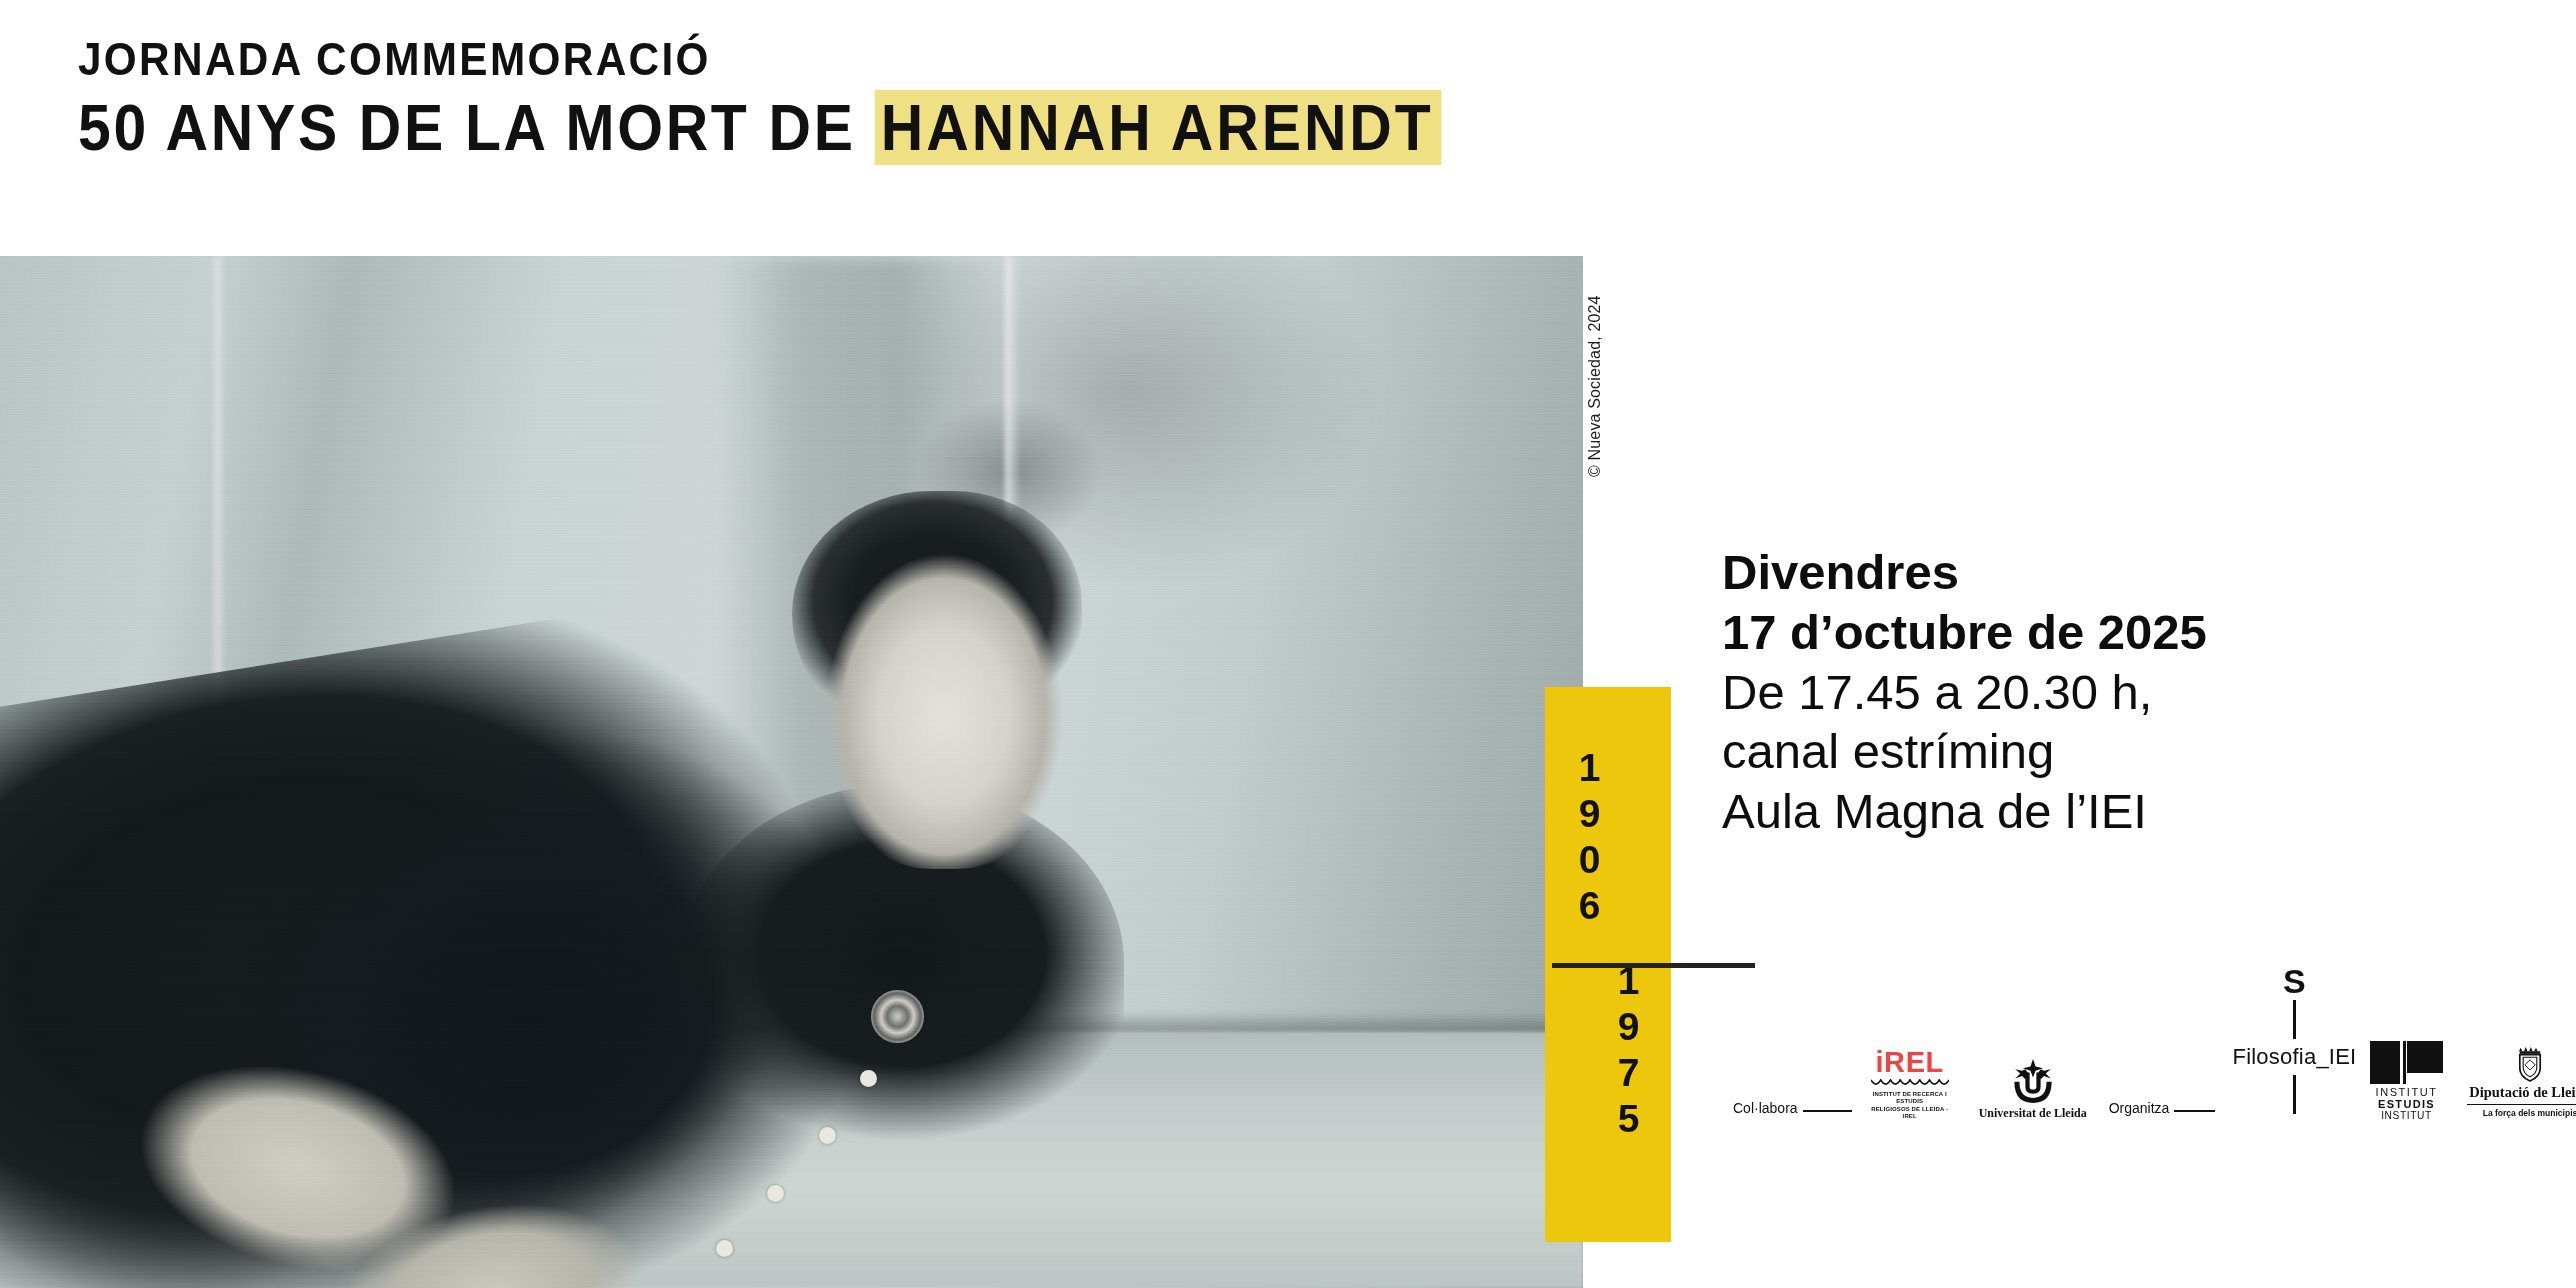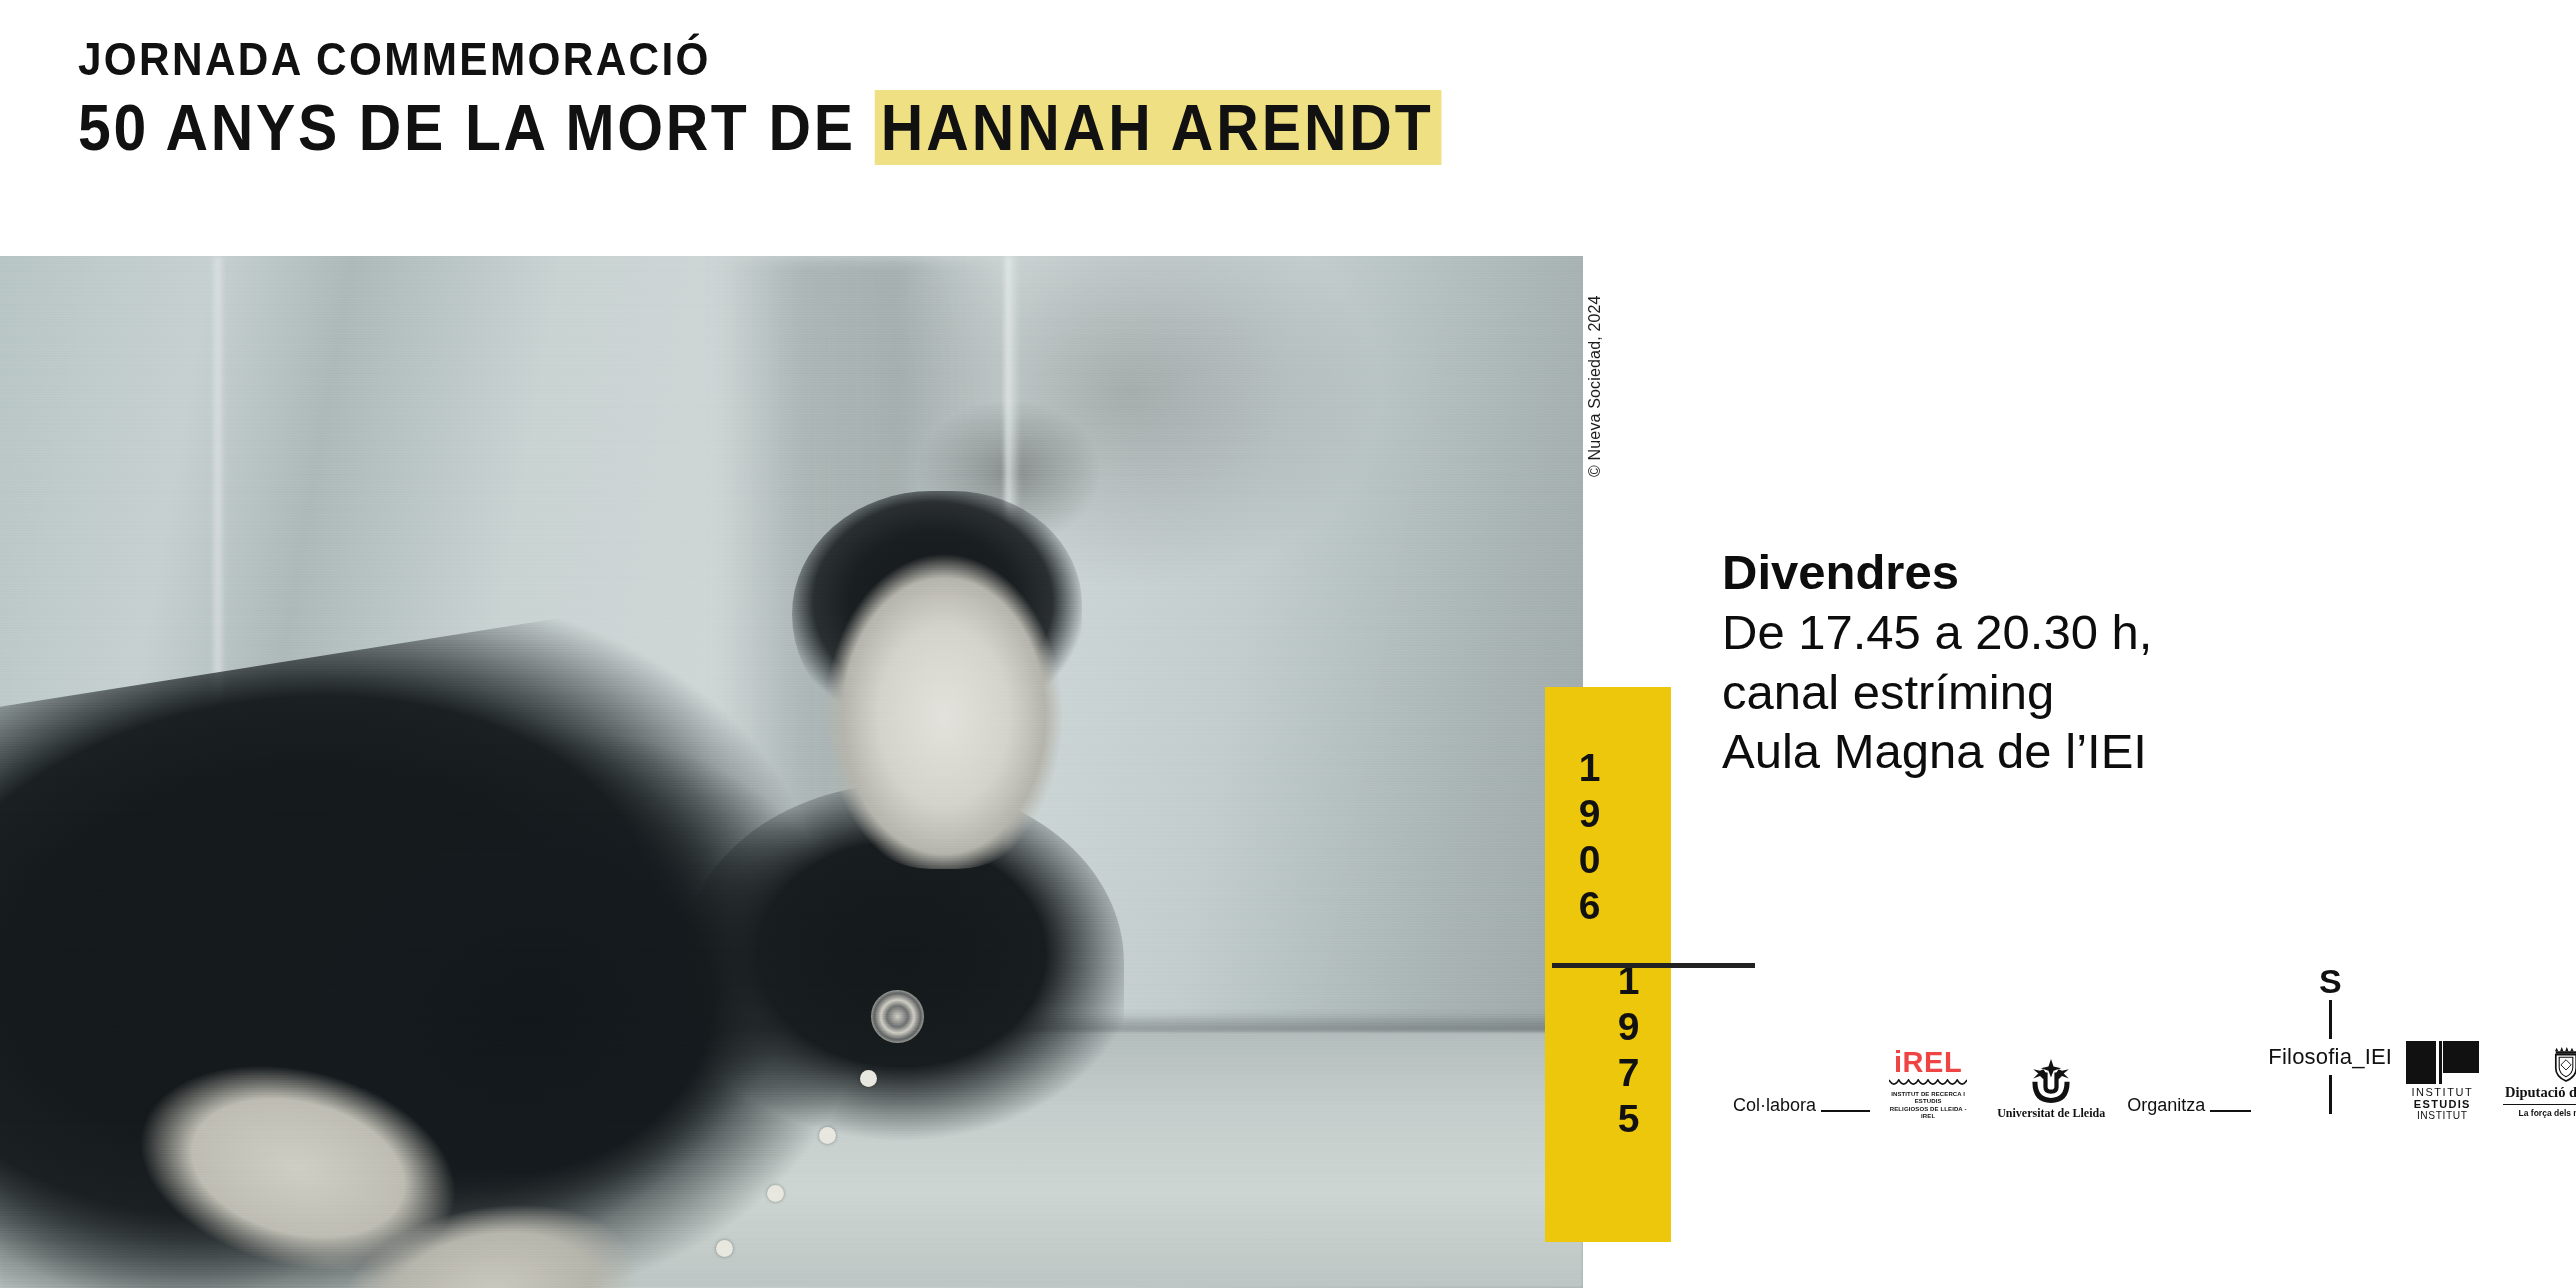--- a/index.html
+++ b/index.html
@@ -198,21 +198,21 @@
   .info .n{ font-weight:400; display:block; }
 
   
   .logos{
     position:absolute;
     left:1733px; top:1015px;
     width:809px; height:111px;
     display:flex; align-items:flex-end;
   }
   .lbl{
-    font-size:18px; color:#111; white-space:nowrap;
+    font-size:14px; color:#111; white-space:nowrap;
     display:flex; align-items:flex-end; gap:5.1px;
     padding-bottom:10.2px;
   }
   .lbl .rule{ display:inline-block;width:49px;height:1.7px;background:#111;margin-bottom:4.3px;}
   .lbl .rule-s{ display:inline-block;width:41px;height:1.7px;background:#111;margin-bottom:4.3px;}
 
   .logo{ display:flex;flex-direction:column;align-items:center;justify-content:flex-end; }
 
   
   .irel{ margin-left:19px; padding-bottom:5.1px; }
@@ -299,20 +299,21 @@
         <span>9</span>
         <span>7</span>
         <span>5</span>
       </div>
     </div>
   </div>
   <div class="years-rule"></div>
 
   <div class="info">
     <span class="b">Divendres</span>
+    <span class="b">17 d’octubre de 2025</span>
     <span class="n">De 17.45 a 20.30 h,</span>
     <span class="n">canal estríming</span>
     <span class="n">Aula Magna de l’IEI</span>
   </div>
 
   <div class="logos">
 
     <div class="lbl">
       <span>Col·labora</span>
       <span class="rule"></span>

